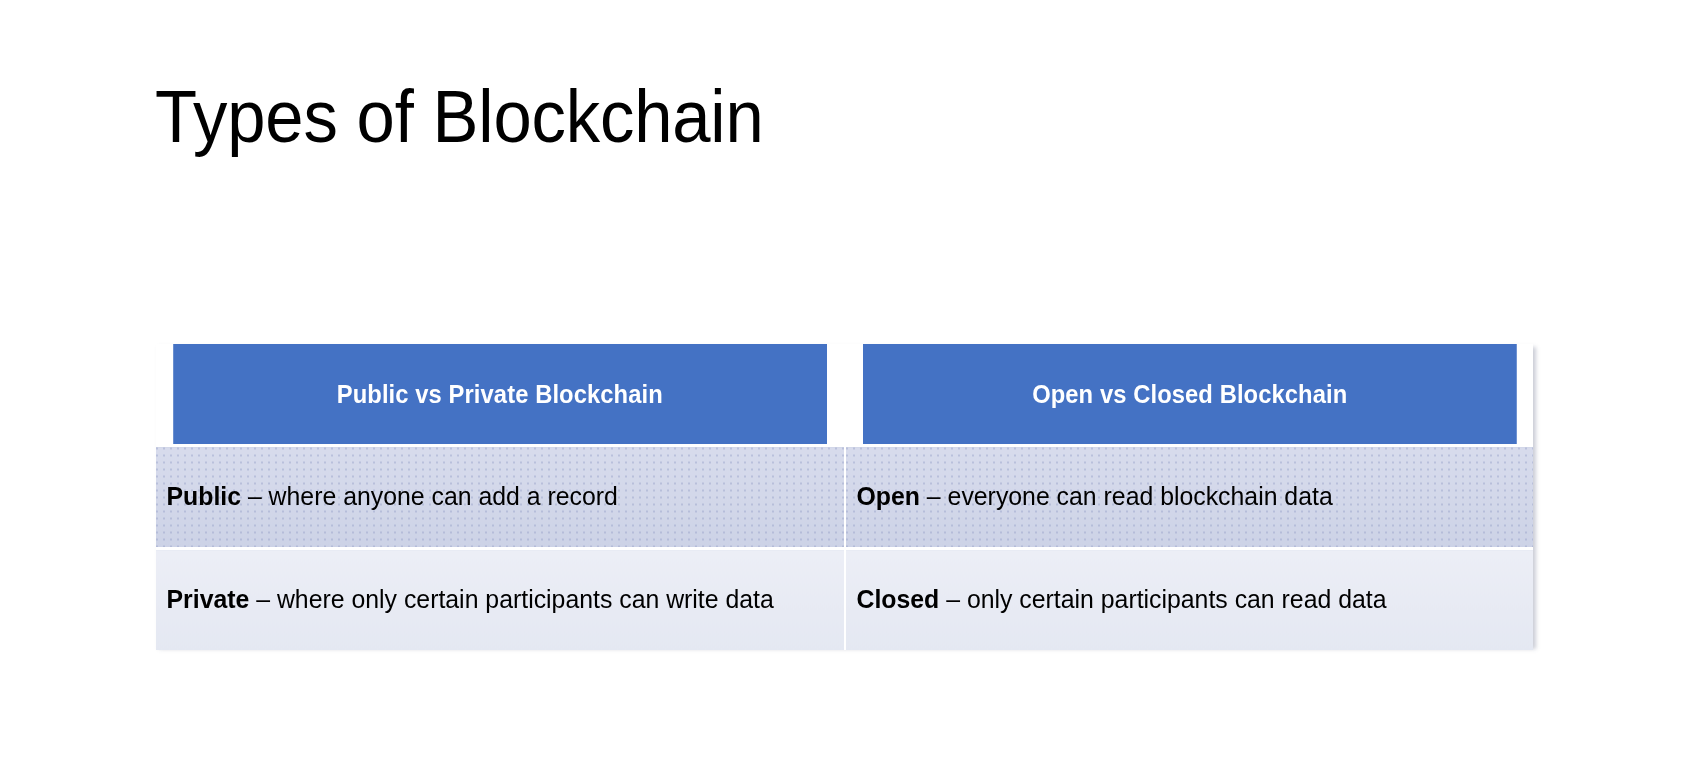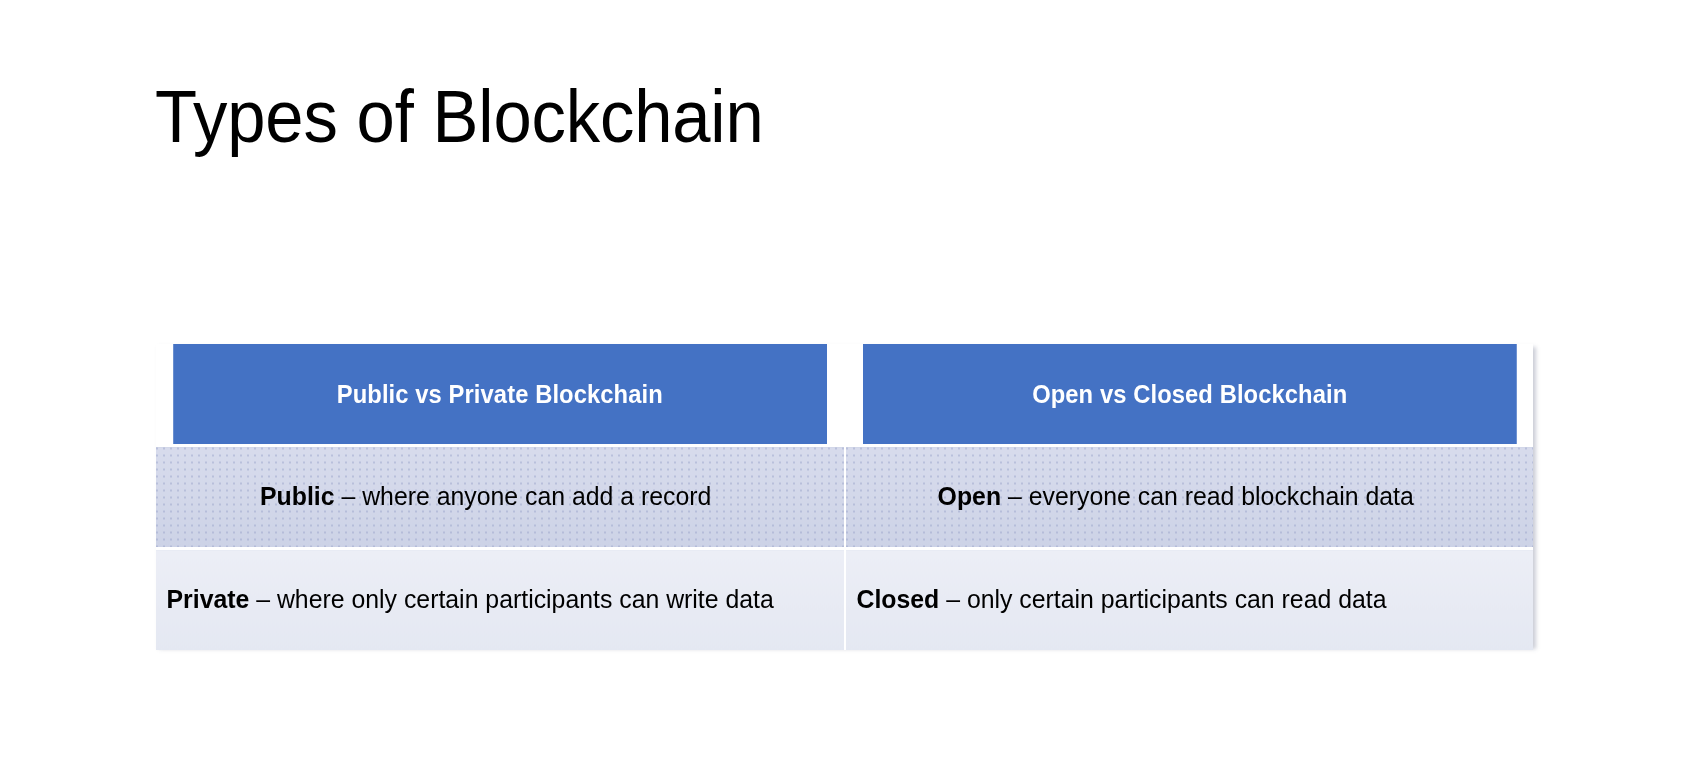--- a/index.html
+++ b/index.html
@@ -83,21 +83,20 @@
     border-left: 2px solid #ffffff;
   }
 
   
   .row-band-a td {
     height: 100px;
     background:
       radial-gradient(circle at 1px 1px, rgba(150,160,200,0.45) 0.9px, rgba(0,0,0,0) 1.1px) 0 0 / 7px 7px,
       linear-gradient(180deg, #d7dbec 0%, #d2d7e9 55%, #ccd2e6 100%);
     border-top: 3px solid #ffffff;
-    text-align: center;
   }
   .row-band-b td {
     height: 100px;
     background: linear-gradient(180deg, #eceef6 0%, #e7eaf3 60%, #e4e8f2 100%);
     border-top: 3px solid #ffffff;
   }
   .row-band-a td.col-right,
   .row-band-b td.col-right {
     border-left: 2px solid #ffffff;
   }

